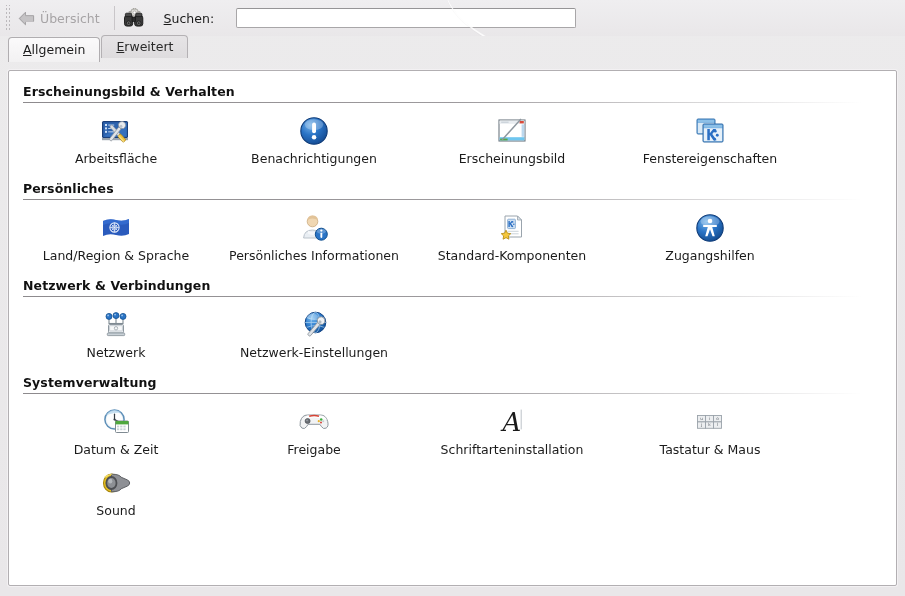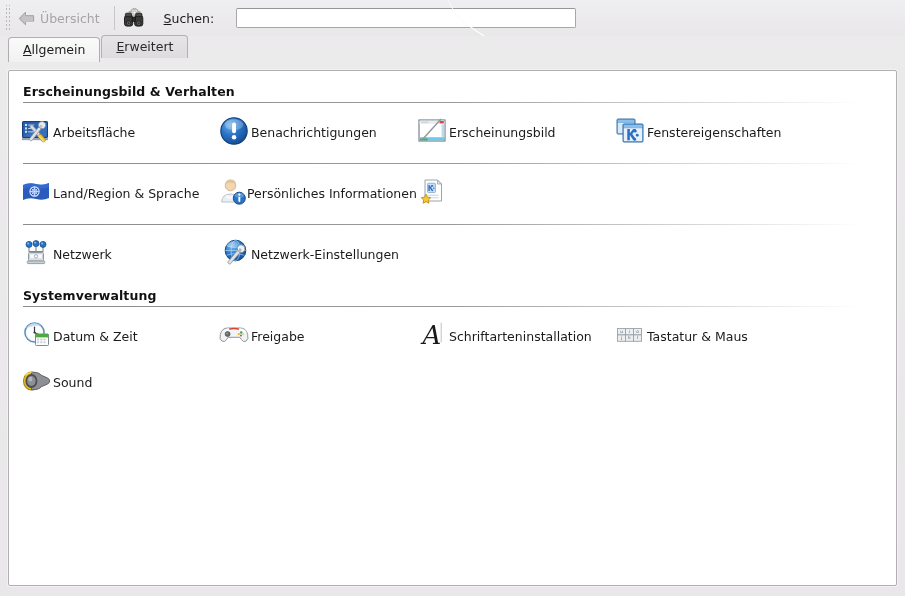--- a/index.html
+++ b/index.html
@@ -171,21 +171,21 @@
     background: linear-gradient(90deg, #8d8a8d 0%, #9d9a9d 50%, rgba(230,228,230,0) 97%);
   }
   .group-items {
     display: flex;
     flex-wrap: wrap;
     padding: 8px 0 6px 0;
   }
   .item {
     width: 198px;
     display: flex;
-    flex-direction: row;
+    flex-direction: column;
     align-items: center;
     justify-content: flex-start;
     padding: 3px 2px 6px 2px;
     box-sizing: border-box;
     cursor: default;
     user-select: none;
   }
   .item .icon-wrap {
     width: 34px;
     height: 34px;
@@ -359,20 +359,21 @@
                 </g>
               </svg>
             </span>
             <span class="label">Fenstereigenschaften</span>
           </div>
 
         </div>
       </div>
 
       <div class="group">
+        <div class="group-title">Persönliches</div>
         <div class="group-rule"></div>
         <div class="group-items">
 
           <div class="item">
             <span class="icon-wrap">
               <svg width="32" height="28" viewBox="0 0 32 28">
                 <path d="M3 7 q6 -3 13 -1 q7 2 13 -1 l0 15 q-6 3 -13 1 q-7 -2 -13 1 Z" fill="#2a5bbd"></path>
                 <path d="M3 7 q6 -3 13 -1 q7 2 13 -1 l0 4 q-6 3 -13 1 q-7 -2 -13 1 Z" fill="#3b74d8" opacity="0.6"></path>
                 <circle cx="14.5" cy="13.5" r="4.6" fill="none" stroke="#e7eefb" stroke-width="1.1"></circle>
                 <circle cx="14.5" cy="13.5" r="2.6" fill="none" stroke="#e7eefb" stroke-width="0.8"></circle>
@@ -415,27 +416,47 @@
                   <circle cx="4.2" cy="0.6" r="1.4"></circle>
                   <circle cx="1.6" cy="4.6" r="1.4"></circle>
                 </g>
                 <g stroke="#c5ced6" stroke-width="0.9">
                   <line x1="10.6" y1="18.3" x2="21.6" y2="18.3"></line>
                   <line x1="10.6" y1="20.8" x2="21.6" y2="20.8"></line>
                 </g>
                 <path d="M9.0 17.2 l1.45 3.0 l3.3 0.45 l-2.4 2.3 l0.58 3.25 l-2.93 -1.56 l-2.93 1.56 l0.58 -3.25 l-2.4 -2.3 l3.3 -0.45 Z" fill="#f5c73c" stroke="#b98f17" stroke-width="0.9" stroke-linejoin="round"></path>
               </svg>
             </span>
-          </div>
-
+            <span class="label">Standard-Komponenten</span>
+          </div>
+
+          <div class="item">
+            <span class="icon-wrap">
+              <svg width="30" height="30" viewBox="0 0 30 30">
+                <defs>
+                  <radialGradient id="accg" cx="36%" cy="26%" r="80%">
+                    <stop offset="0%" stop-color="#7ab7ea"></stop>
+                    <stop offset="50%" stop-color="#2a74c6"></stop>
+                    <stop offset="100%" stop-color="#114a8e"></stop>
+                  </radialGradient>
+                </defs>
+                <circle cx="15" cy="15" r="13.2" fill="url(#accg)" stroke="#0f3c79" stroke-width="1.1"></circle>
+                <ellipse cx="15" cy="8.4" rx="9.4" ry="5.2" fill="#ffffff" opacity="0.25"></ellipse>
+                <circle cx="15" cy="8.0" r="2.35" fill="#ffffff"></circle>
+                <path d="M8.2 12.0 h13.6 v2.1 h-4.6 l2.6 9.2 h-2.3 l-2.5 -7.1 l-2.5 7.1 h-2.3 l2.6 -9.2 h-4.6 Z" fill="#ffffff"></path>
+              </svg>
+            </span>
+            <span class="label">Zugangshilfen</span>
+          </div>
 
         </div>
       </div>
 
       <div class="group">
+        <div class="group-title">Netzwerk &amp; Verbindungen</div>
         <div class="group-rule"></div>
         <div class="group-items">
 
           <div class="item">
             <span class="icon-wrap">
               <svg width="30" height="30" viewBox="0 0 30 30">
                 <g stroke="#7f8a93" stroke-width="1.1" fill="none">
                   <line x1="8" y1="8" x2="8" y2="14"></line>
                   <line x1="15" y1="7" x2="15" y2="14"></line>
                   <line x1="22" y1="8" x2="22" y2="14"></line>

